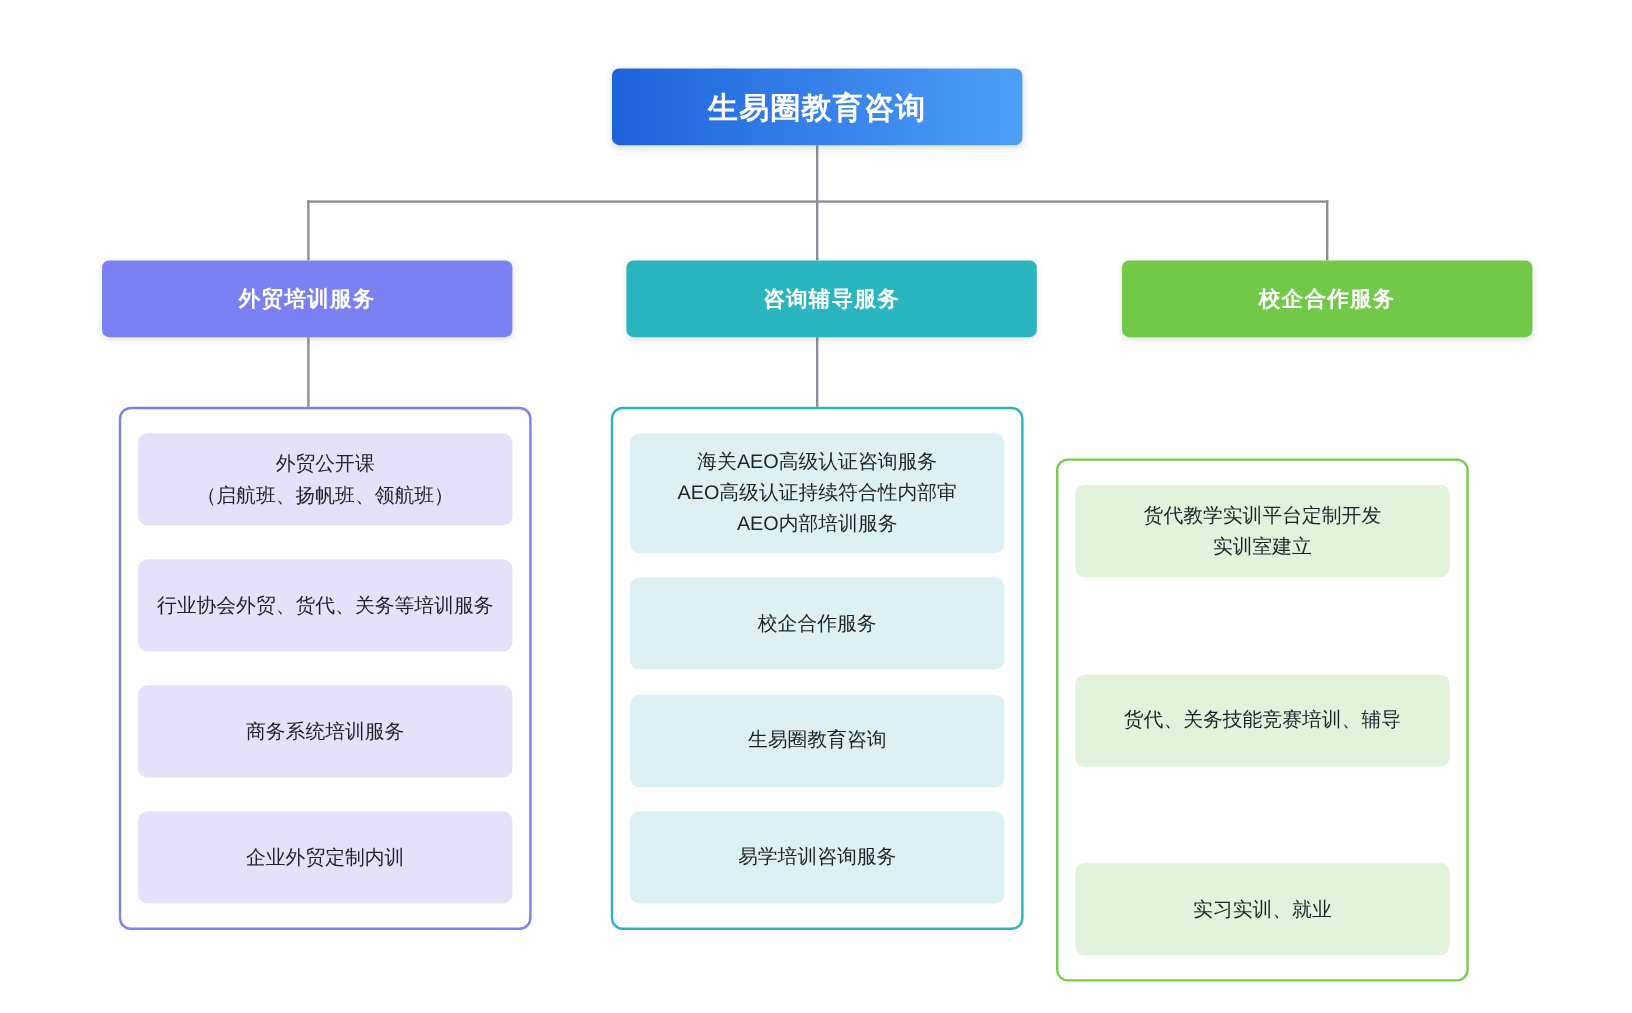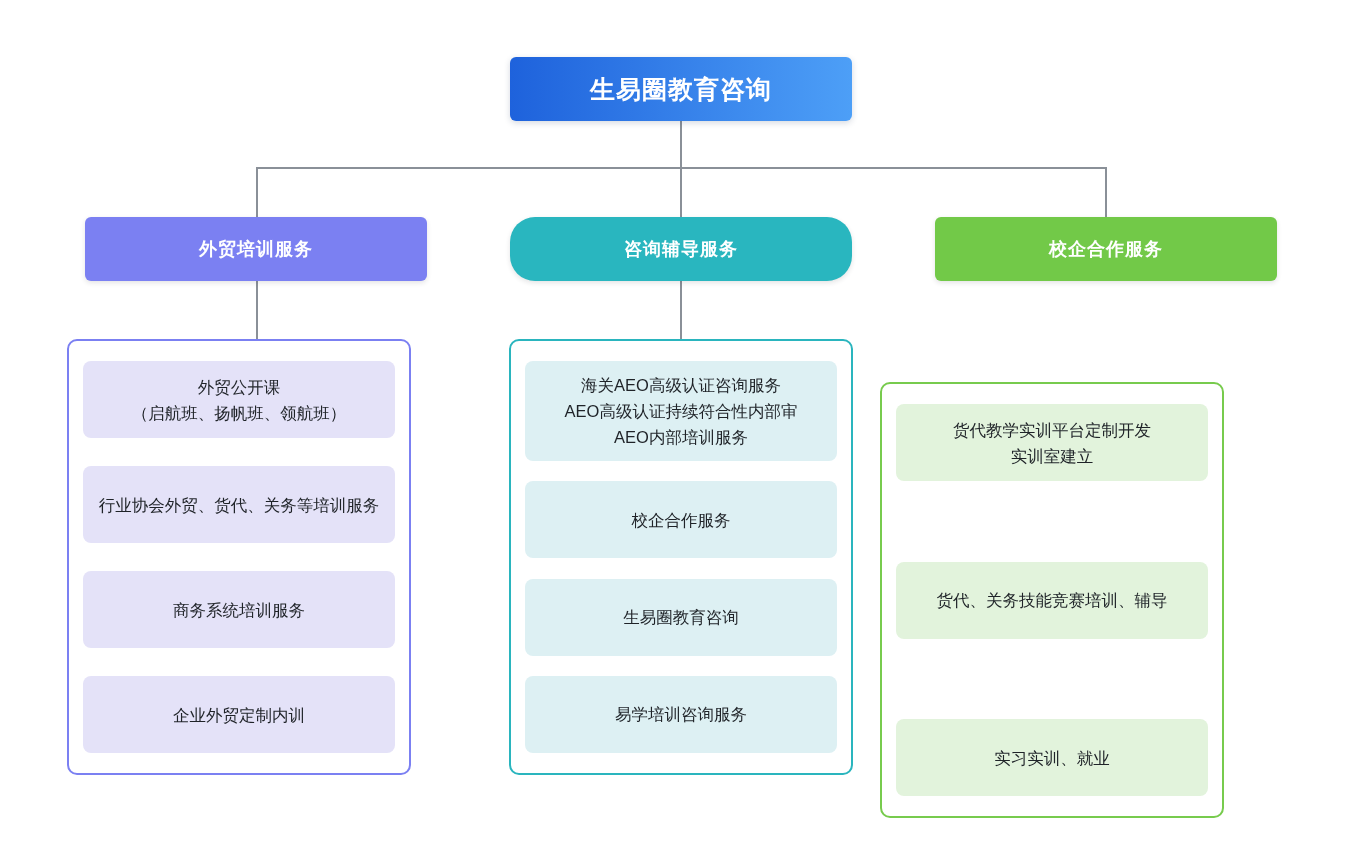--- a/index.html
+++ b/index.html
@@ -27,32 +27,32 @@
 
   
   .branch-header{
     position:absolute;top:217px;width:342px;height:64px;
     border-radius:6px;
     display:flex;align-items:center;justify-content:center;
     color:#ffffff;font-size:18px;font-weight:bold;letter-spacing:1px;
     box-shadow:0 2px 5px rgba(31,35,41,.12);
   }
   .header-1{left:85px;background:#7b80f2;}
-  .header-2{left:510px;background:#29b6bf;border-radius:25px;}
+  .header-2{left:522px;background:#29b6bf;}
   .header-3{left:935px;background:#72c948;}
 
   
   .branch-container{
     position:absolute;top:339px;width:344px;height:436px;
     box-sizing:border-box;
     background:#ffffff;border-radius:10px;border:2px solid;
     display:flex;flex-direction:column;justify-content:space-between;
     padding:20px 14px;
   }
-  .container-1{left:67px;border-color:#7b80f2;}
+  .container-1{left:99px;border-color:#7b80f2;}
   .container-2{left:509px;border-color:#2ab5be;}
   .container-3{left:880px;border-color:#77cb4d;margin-top:43px;}
 
   
   .item-card{
     border-radius:8px;
     min-height:77px;
     box-sizing:border-box;
     display:flex;align-items:center;justify-content:center;
     padding:8px 10px;

